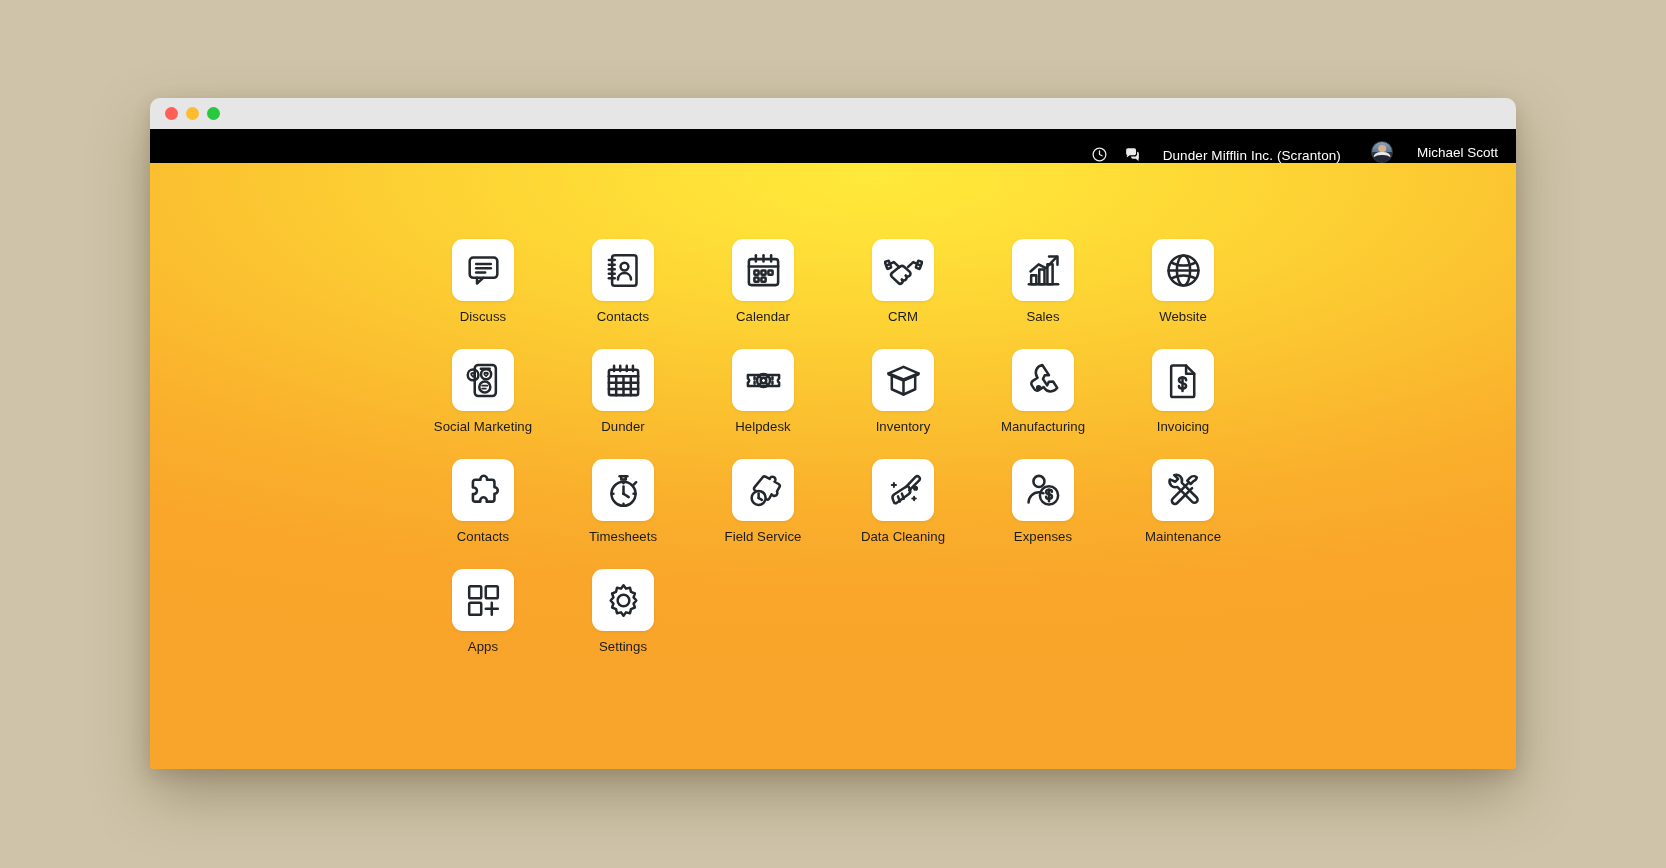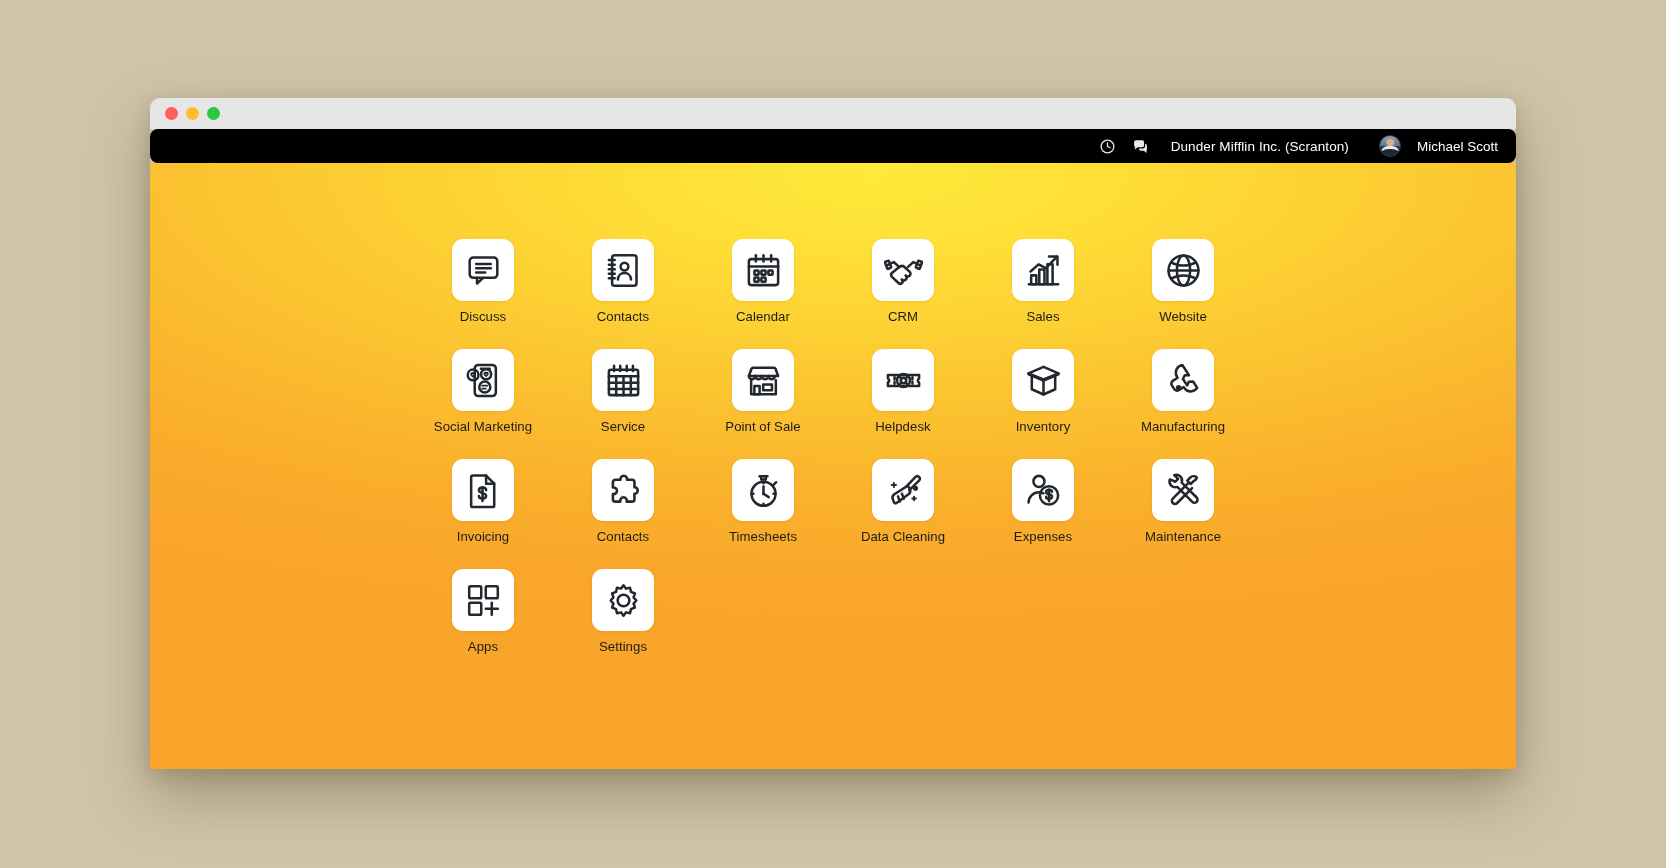--- a/index.html
+++ b/index.html
@@ -43,43 +43,42 @@
   .dot { width: 13px; height: 13px; border-radius: 50%; display: block; }
   .dot.red    { background: #ff5f57; }
   .dot.yellow { background: #febc2e; }
   .dot.green  { background: #28c840; }
 
   
   .navbar {
     height: 34px;
     background: #000000;
     display: flex;
-    align-items: center;
+    align-items: flex-end;
     justify-content: flex-end;
     padding-right: 18px;
     gap: 16px;
     color: #ffffff;
-    border-radius: 8px;
   }
   .navbar .nav-icon {
     width: 17px; height: 17px;
     display: flex; align-items: center; justify-content: center;
     opacity: .92;
   }
   .navbar .nav-icon svg { display: block; }
   .company-name {
     font-size: 13.5px;
     color: #ffffff;
     letter-spacing: .1px;
     margin-left: 6px;
   }
   .user-block {
     display: flex;
     align-items: center;
-    gap: 16px;
+    gap: 24px;
     margin-left: 14px;
   }
   .avatar {
     width: 22px; height: 22px;
     border-radius: 50%;
     overflow: hidden;
     flex: none;
     background: linear-gradient(#8aa4bd 0%, #5d7894 48%, #2b3a4a 49%, #1d2731 100%);
     position: relative;
     border: 1px solid #3a3a3a;
@@ -315,36 +314,21 @@
               <line x1="3" y1="17.2" x2="21" y2="17.2"></line>
               <line x1="7.5" y1="9.4" x2="7.5" y2="21"></line>
               <line x1="12" y1="9.4" x2="12" y2="21"></line>
               <line x1="16.5" y1="9.4" x2="16.5" y2="21"></line>
               <line x1="6.2" y1="3" x2="6.2" y2="6.2"></line>
               <line x1="10" y1="3" x2="10" y2="6.2"></line>
               <line x1="14" y1="3" x2="14" y2="6.2"></line>
               <line x1="17.8" y1="3" x2="17.8" y2="6.2"></line>
             </svg>
           </div>
-          <div class="app-label">Service</div>
-        </div>
-        <div class="app-tile">
-          <div class="app-icon">
-            <svg viewBox="0 0 24 24">
-              <path d="M3 9.2h18l-1.6-4.4a1 1 0 0 0-.9-.6H5.5a1 1 0 0 0-.9.6z"></path>
-              <path d="M3 9.2c0 1.2.9 2.1 2 2.1s2-.9 2-2.1"></path>
-              <path d="M7 9.2c0 1.2.9 2.1 2 2.1s2-.9 2-2.1"></path>
-              <path d="M11 9.2c0 1.2.9 2.1 2 2.1s2-.9 2-2.1"></path>
-              <path d="M15 9.2c0 1.2.9 2.1 2 2.1s2-.9 2-2.1"></path>
-              <polyline points="4.4,11.8 4.4,20.4 19.6,20.4 19.6,11.8"></polyline>
-              <rect x="6.4" y="15.4" width="3.2" height="5"></rect>
-              <rect x="11.8" y="14.4" width="5.4" height="3.6"></rect>
-            </svg>
-          </div>
-          <div class="app-label">Point of Sale</div>
+          <div class="app-label">Dunder</div>
         </div>
         <div class="app-tile">
           <div class="app-icon">
             <svg viewBox="0 0 24 24">
               <path d="M2.4 8.6h19.2v2.2a1.3 1.3 0 0 0 0 2.4v2.2H2.4v-2.2a1.3 1.3 0 0 0 0-2.4z"></path>
               <circle cx="12" cy="12" r="4"></circle>
               <circle cx="12" cy="12" r="1.7"></circle>
               <line x1="9.2" y1="9.2" x2="10.8" y2="10.8"></line>
               <line x1="14.8" y1="9.2" x2="13.2" y2="10.8"></line>
               <line x1="9.2" y1="14.8" x2="10.8" y2="13.2"></line>
@@ -410,20 +394,31 @@
               <line x1="4.6" y1="14" x2="5.8" y2="14"></line>
               <line x1="18.2" y1="14" x2="19.4" y2="14"></line>
               <line x1="12" y1="20.2" x2="12" y2="21.4"></line>
             </svg>
           </div>
           <div class="app-label">Timesheets</div>
         </div>
         <div class="app-tile">
           <div class="app-icon">
             <svg viewBox="0 0 24 24">
+              <path d="M11 4.6a1.4 1.4 0 0 1 1.8-.5l2.6 1.4a1.8 1.8 0 1 1 3 1.7l2.5 1.4a1.4 1.4 0 0 1 .5 1.9l-1.5 2.7a1.8 1.8 0 1 1-3.3 1.7l-1.4 2.6a1.4 1.4 0 0 1-1.9.5L10.8 17a1.8 1.8 0 1 0-1.7-3L6.5 12.6a1.4 1.4 0 0 1-.5-1.9z" transform="translate(0.4 -0.6)"></path>
+              <circle cx="9" cy="16.6" r="4.3" fill="#ffffff"></circle>
+              <line x1="9" y1="16.6" x2="9" y2="13.9"></line>
+              <line x1="9" y1="16.6" x2="11" y2="17.8"></line>
+            </svg>
+          </div>
+          <div class="app-label">Field Service</div>
+        </div>
+        <div class="app-tile">
+          <div class="app-icon">
+            <svg viewBox="0 0 24 24">
               <path d="M13.4 9.9 19.4 3.6a1.6 1.6 0 0 1 2.3 2.2l-6.2 6.1"></path>
               <path d="M13.8 9.5 6.4 14.3a2.5 2.5 0 0 0-1 3l.8 2a1 1 0 0 0 1.5.4l7.4-5.4a2.5 2.5 0 0 0 .8-3.1l-.6-1.3a1 1 0 0 0-1.5-.4z"></path>
               <line x1="8.6" y1="15.6" x2="9.8" y2="18.8"></line>
               <line x1="11" y1="13.9" x2="12.2" y2="17"></line>
               <path d="M4.8 8.6h2.6M6.1 7.3v2.6" stroke-width="1.2"></path>
               <path d="M17.4 16.9h2.2M18.5 15.8v2.2" stroke-width="1.2"></path>
               <circle cx="19.4" cy="10.6" r=".8"></circle>
             </svg>
           </div>
           <div class="app-label">Data Cleaning</div>

